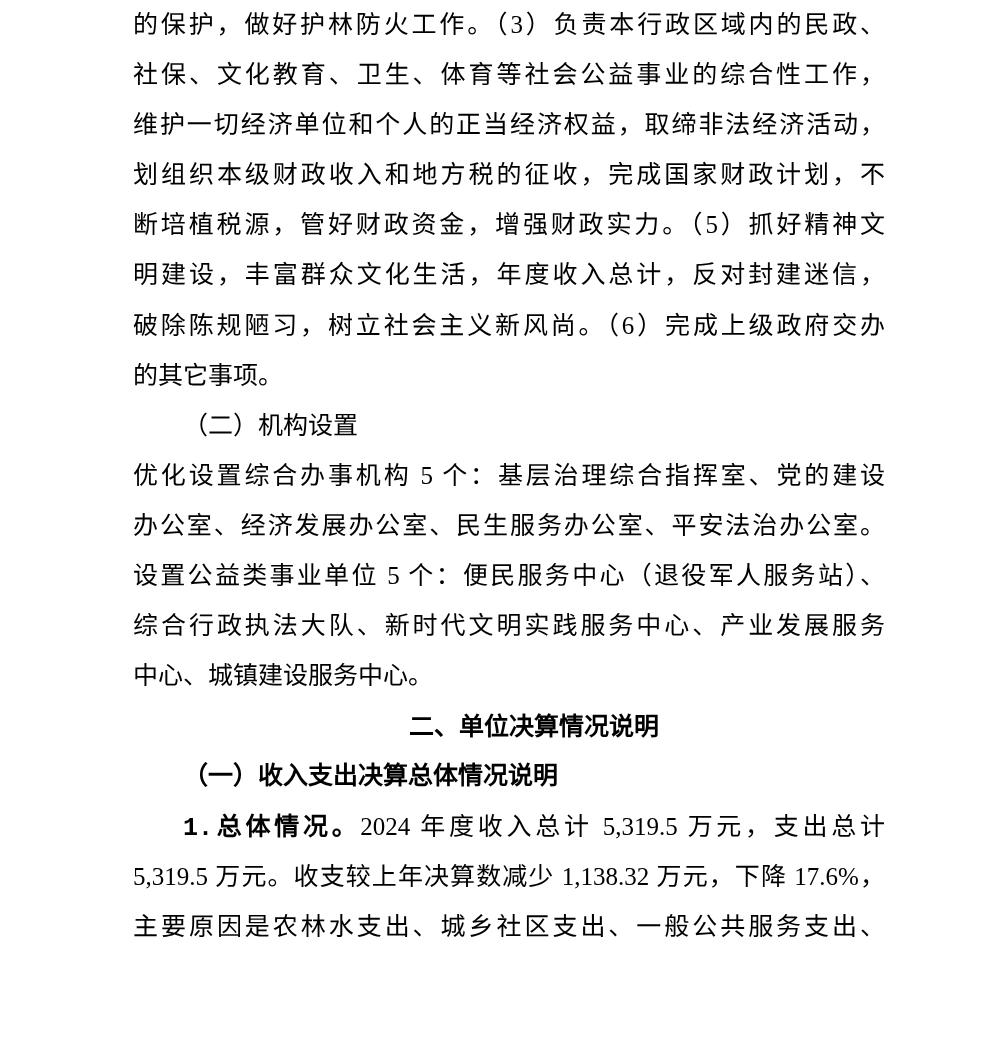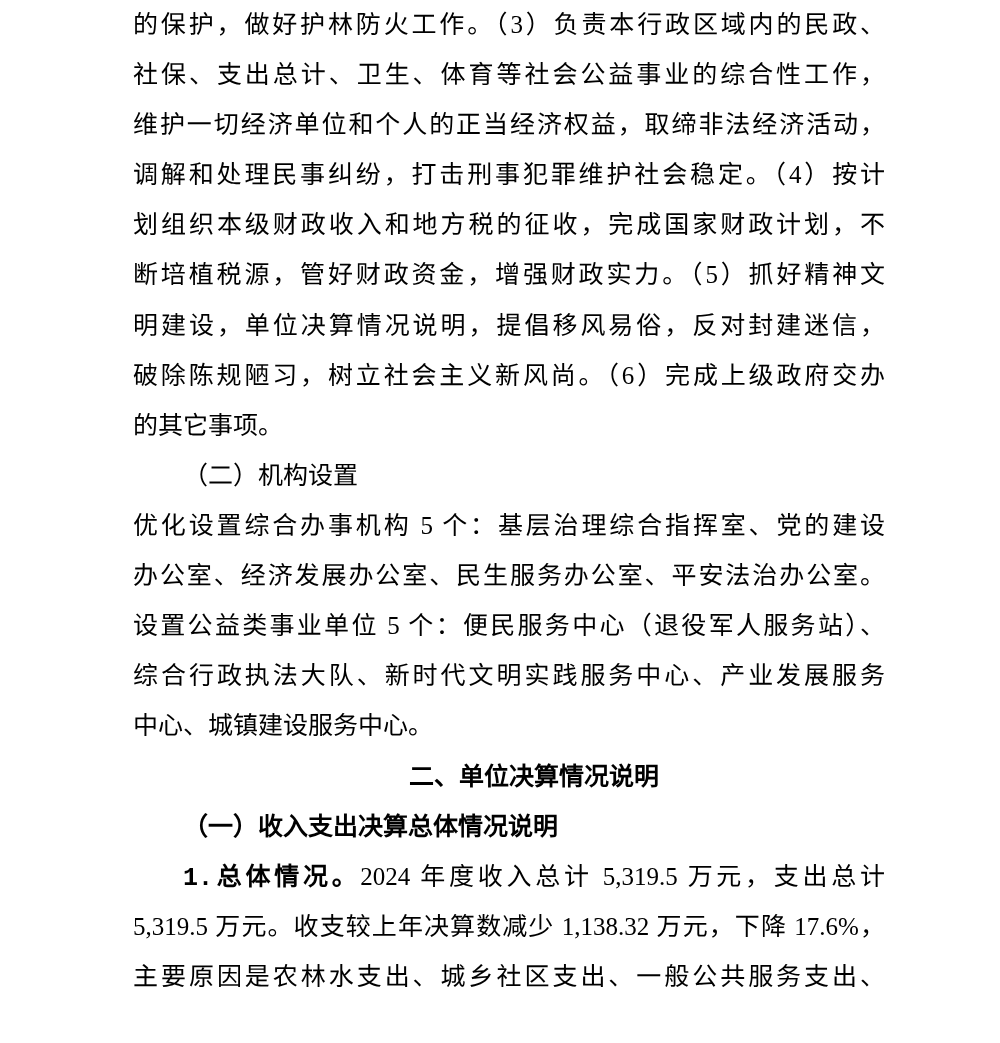--- a/index.html
+++ b/index.html
@@ -52,26 +52,25 @@
     font-weight: bold;
     font-family: Liberation Mono, monospace;
   }
 </style>
 </head>
 <body>
 
 <div class="doc">
 
   <div class="line j">的保护，做好护林防火工作。（3）负责本行政区域内的民政、</div>
-  <div class="line j">社保、支出总计、卫生、体育等社会公益事业的综合性工作，</div>
+  <div class="line j">社保、文化教育、卫生、体育等社会公益事业的综合性工作，</div>
   <div class="line j">维护一切经济单位和个人的正当经济权益，取缔非法经济活动，</div>
-  <div class="line j">调解和处理民事纠纷，打击刑事犯罪维护社会稳定。（4）按计</div>
   <div class="line j">划组织本级财政收入和地方税的征收，完成国家财政计划，不</div>
   <div class="line j">断培植税源，管好财政资金，增强财政实力。（5）抓好精神文</div>
-  <div class="line j">明建设，单位决算情况说明，提倡移风易俗，反对封建迷信，</div>
+  <div class="line j">明建设，丰富群众文化生活，年度收入总计，反对封建迷信，</div>
   <div class="line j">破除陈规陋习，树立社会主义新风尚。（6）完成上级政府交办</div>
   <div class="line">的其它事项。</div>
 
   <div class="line indent">（二）机构设置</div>
 
   <div class="line j">优化设置综合办事机构 5 个：基层治理综合指挥室、党的建设</div>
   <div class="line j">办公室、经济发展办公室、民生服务办公室、平安法治办公室。</div>
   <div class="line j">设置公益类事业单位 5 个：便民服务中心（退役军人服务站）、</div>
   <div class="line j">综合行政执法大队、新时代文明实践服务中心、产业发展服务</div>
   <div class="line">中心、城镇建设服务中心。</div>

